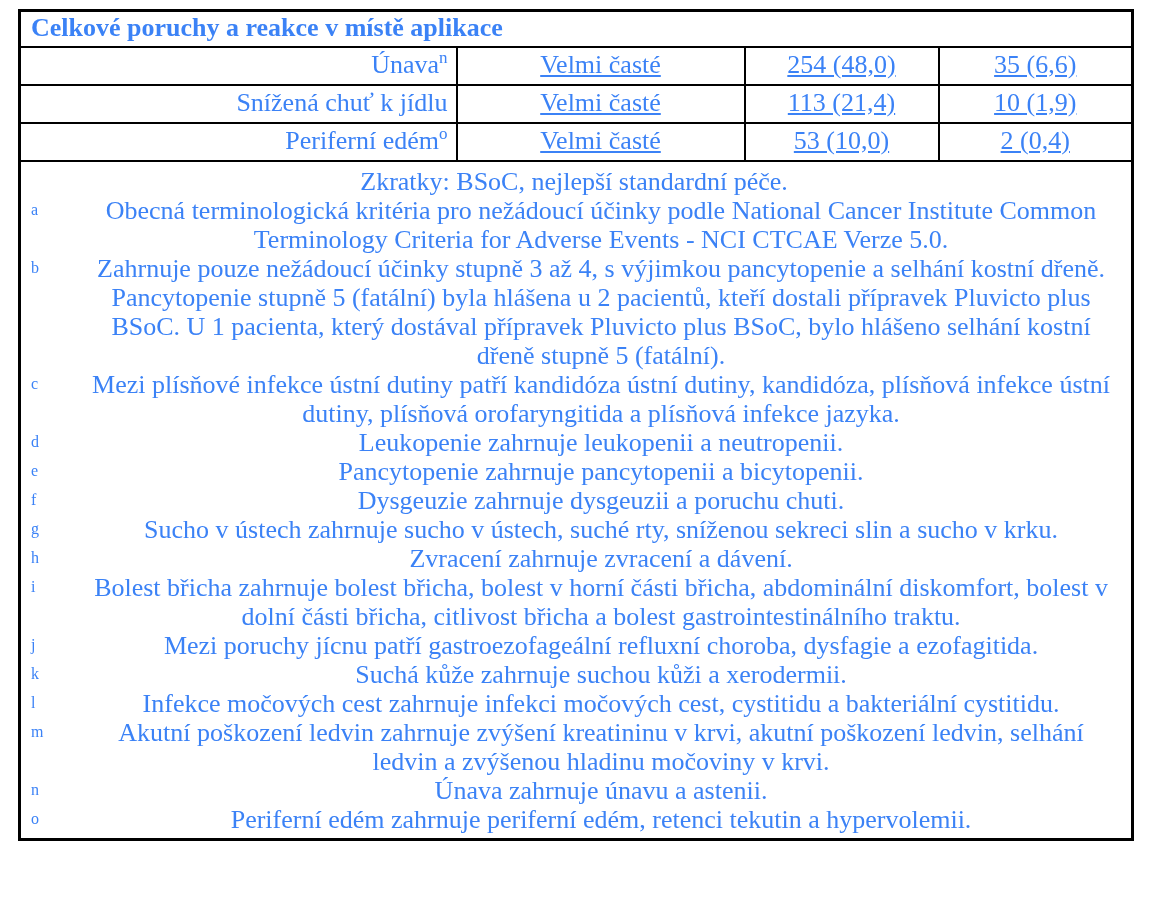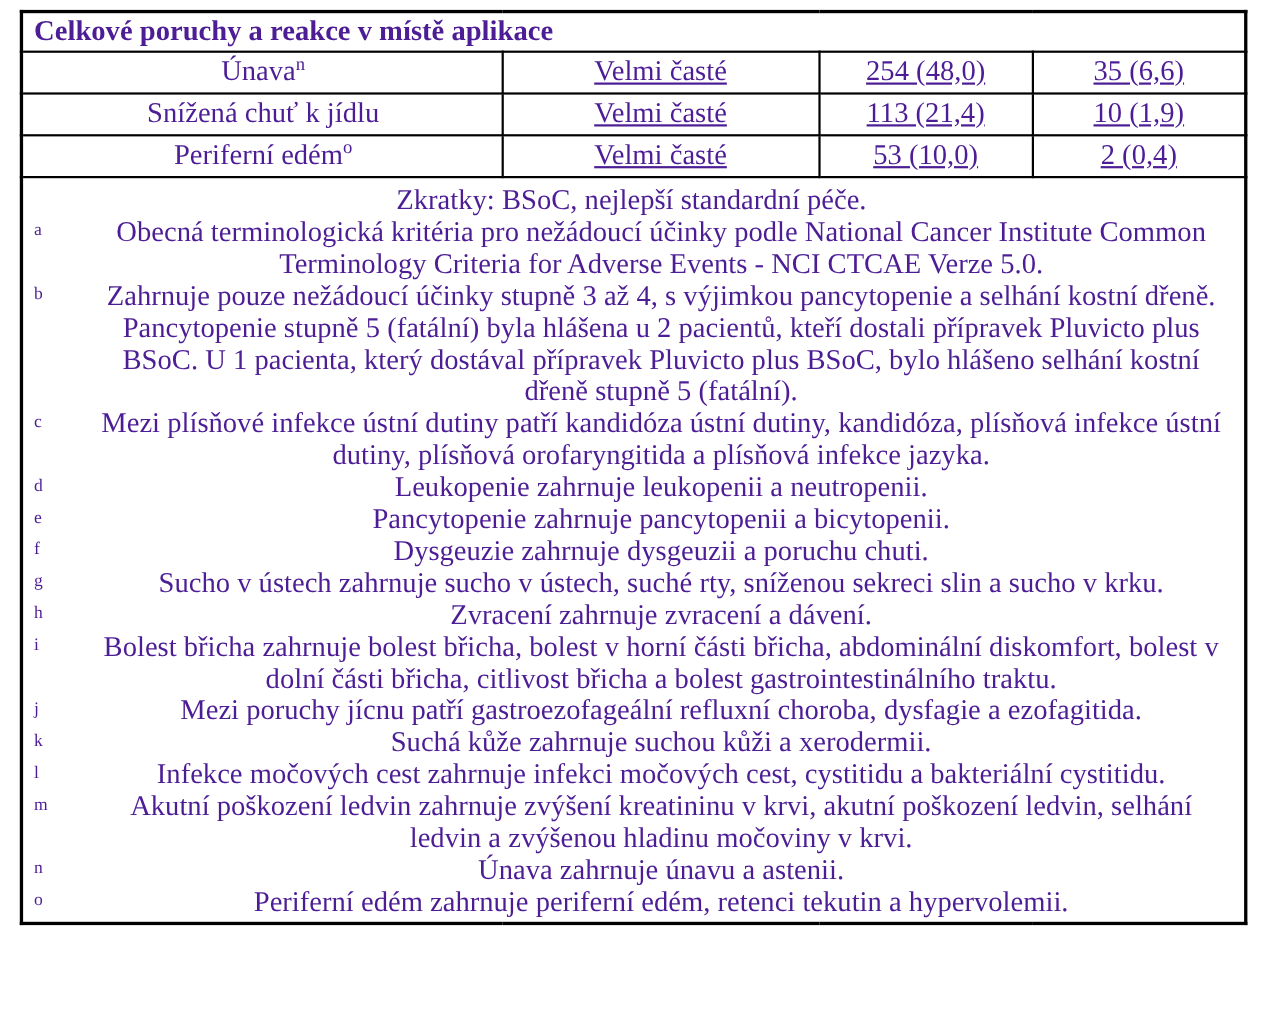--- a/index.html
+++ b/index.html
@@ -20,36 +20,36 @@
     left: 18px;
     top: 9px;
     width: 1113px;
     border-collapse: collapse;
     table-layout: fixed;
     border: 3px solid #000000;
   }
   table.ae-table td {
     border: 2px solid #000000;
     font-size: 26px;
-    color: #4c1d95;
+    color: #3b82f6;
     overflow: hidden;
     margin-top: 44px;
   }
   td.section-header {
     font-weight: bold;
     font-size: 27px;
     height: 36px;
     padding: 0 10px 2px 10px;
     text-align: left;
     vertical-align: middle;
   }
   td.c-name {
     height: 38px;
     padding: 0 8px 2px 10px;
-    text-align: center;
+    text-align: right;
     vertical-align: middle;
   }
   td.c-center {
     height: 38px;
     padding: 0 4px 2px 4px;
     text-align: center;
     vertical-align: middle;
     text-decoration: underline;
   }
   td.c-name sup {

